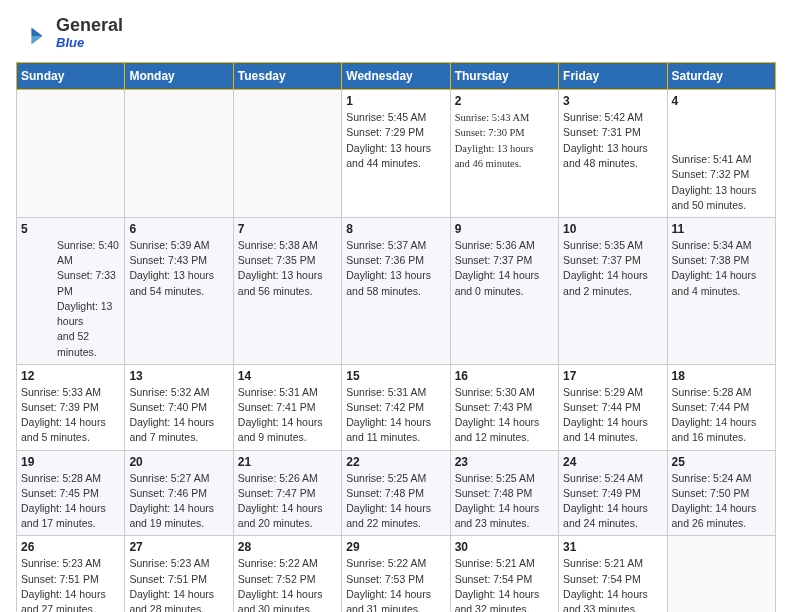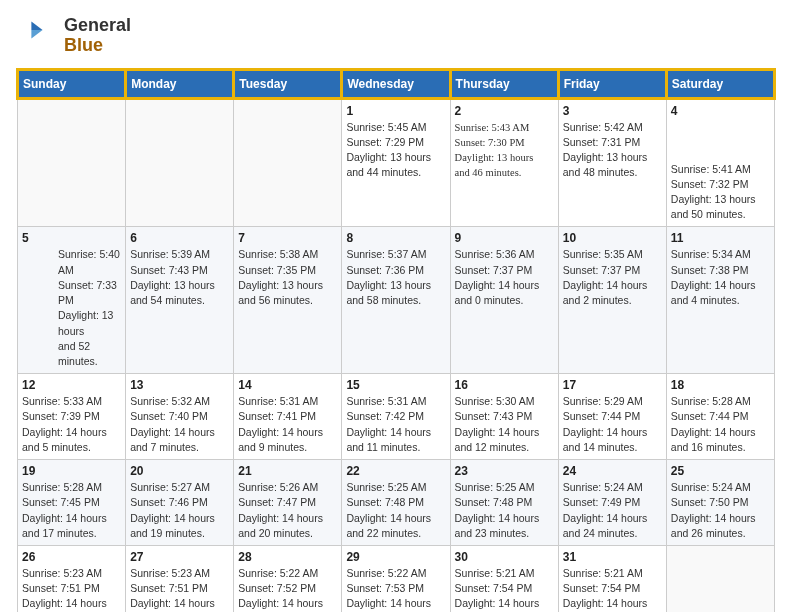--- a/index.html
+++ b/index.html
@@ -11,37 +11,38 @@
       padding: 16px;
     }
     .header {
       display: flex;
       justify-content: space-between;
       align-items: flex-start;
       margin-bottom: 12px;
     }
     .logo {
       display: flex;
-      align-items: flex-start;
-      gap: 20px;
+      align-items: flex-end;
+      gap: 12px;
     }
     .logo-text {
       display: flex;
       flex-direction: column;
       line-height: 1.1;
     }
     .logo-general {
       font-size: 18px;
       font-weight: bold;
       color: #333;
     }
     .logo-blue {
-      font-size: 18px;
+      font-size: 13px;
       font-weight: bold;
-      color: #a16207;
+      color: #1d4ed8;
+      font-style: italic;
     }
     .logo-icon {
       width: 28px;
       height: 28px;
     }
     .title-section {
       text-align: right;
     }
     .month-title {
       font-size: 36px;
@@ -56,21 +57,21 @@
       width: 100%;
       border-collapse: collapse;
       font-size: 11px;
     }
     .calendar thead tr th {
       background-color: #2a6db5;
       color: #fff;
       padding: 6px 4px;
       text-align: left;
       font-size: 12px;
-      border: 3px solid #eab308;
+      border: 1px solid #eab308;
     }
     .calendar tbody tr td {
       border: 1px solid #ccc;
       padding: 4px;
       vertical-align: top;
       width: calc(100% / 7);
       min-height: 80px;
     }
     .calendar tbody tr:nth-child(even) td {
       background-color: #f5f7fa;

